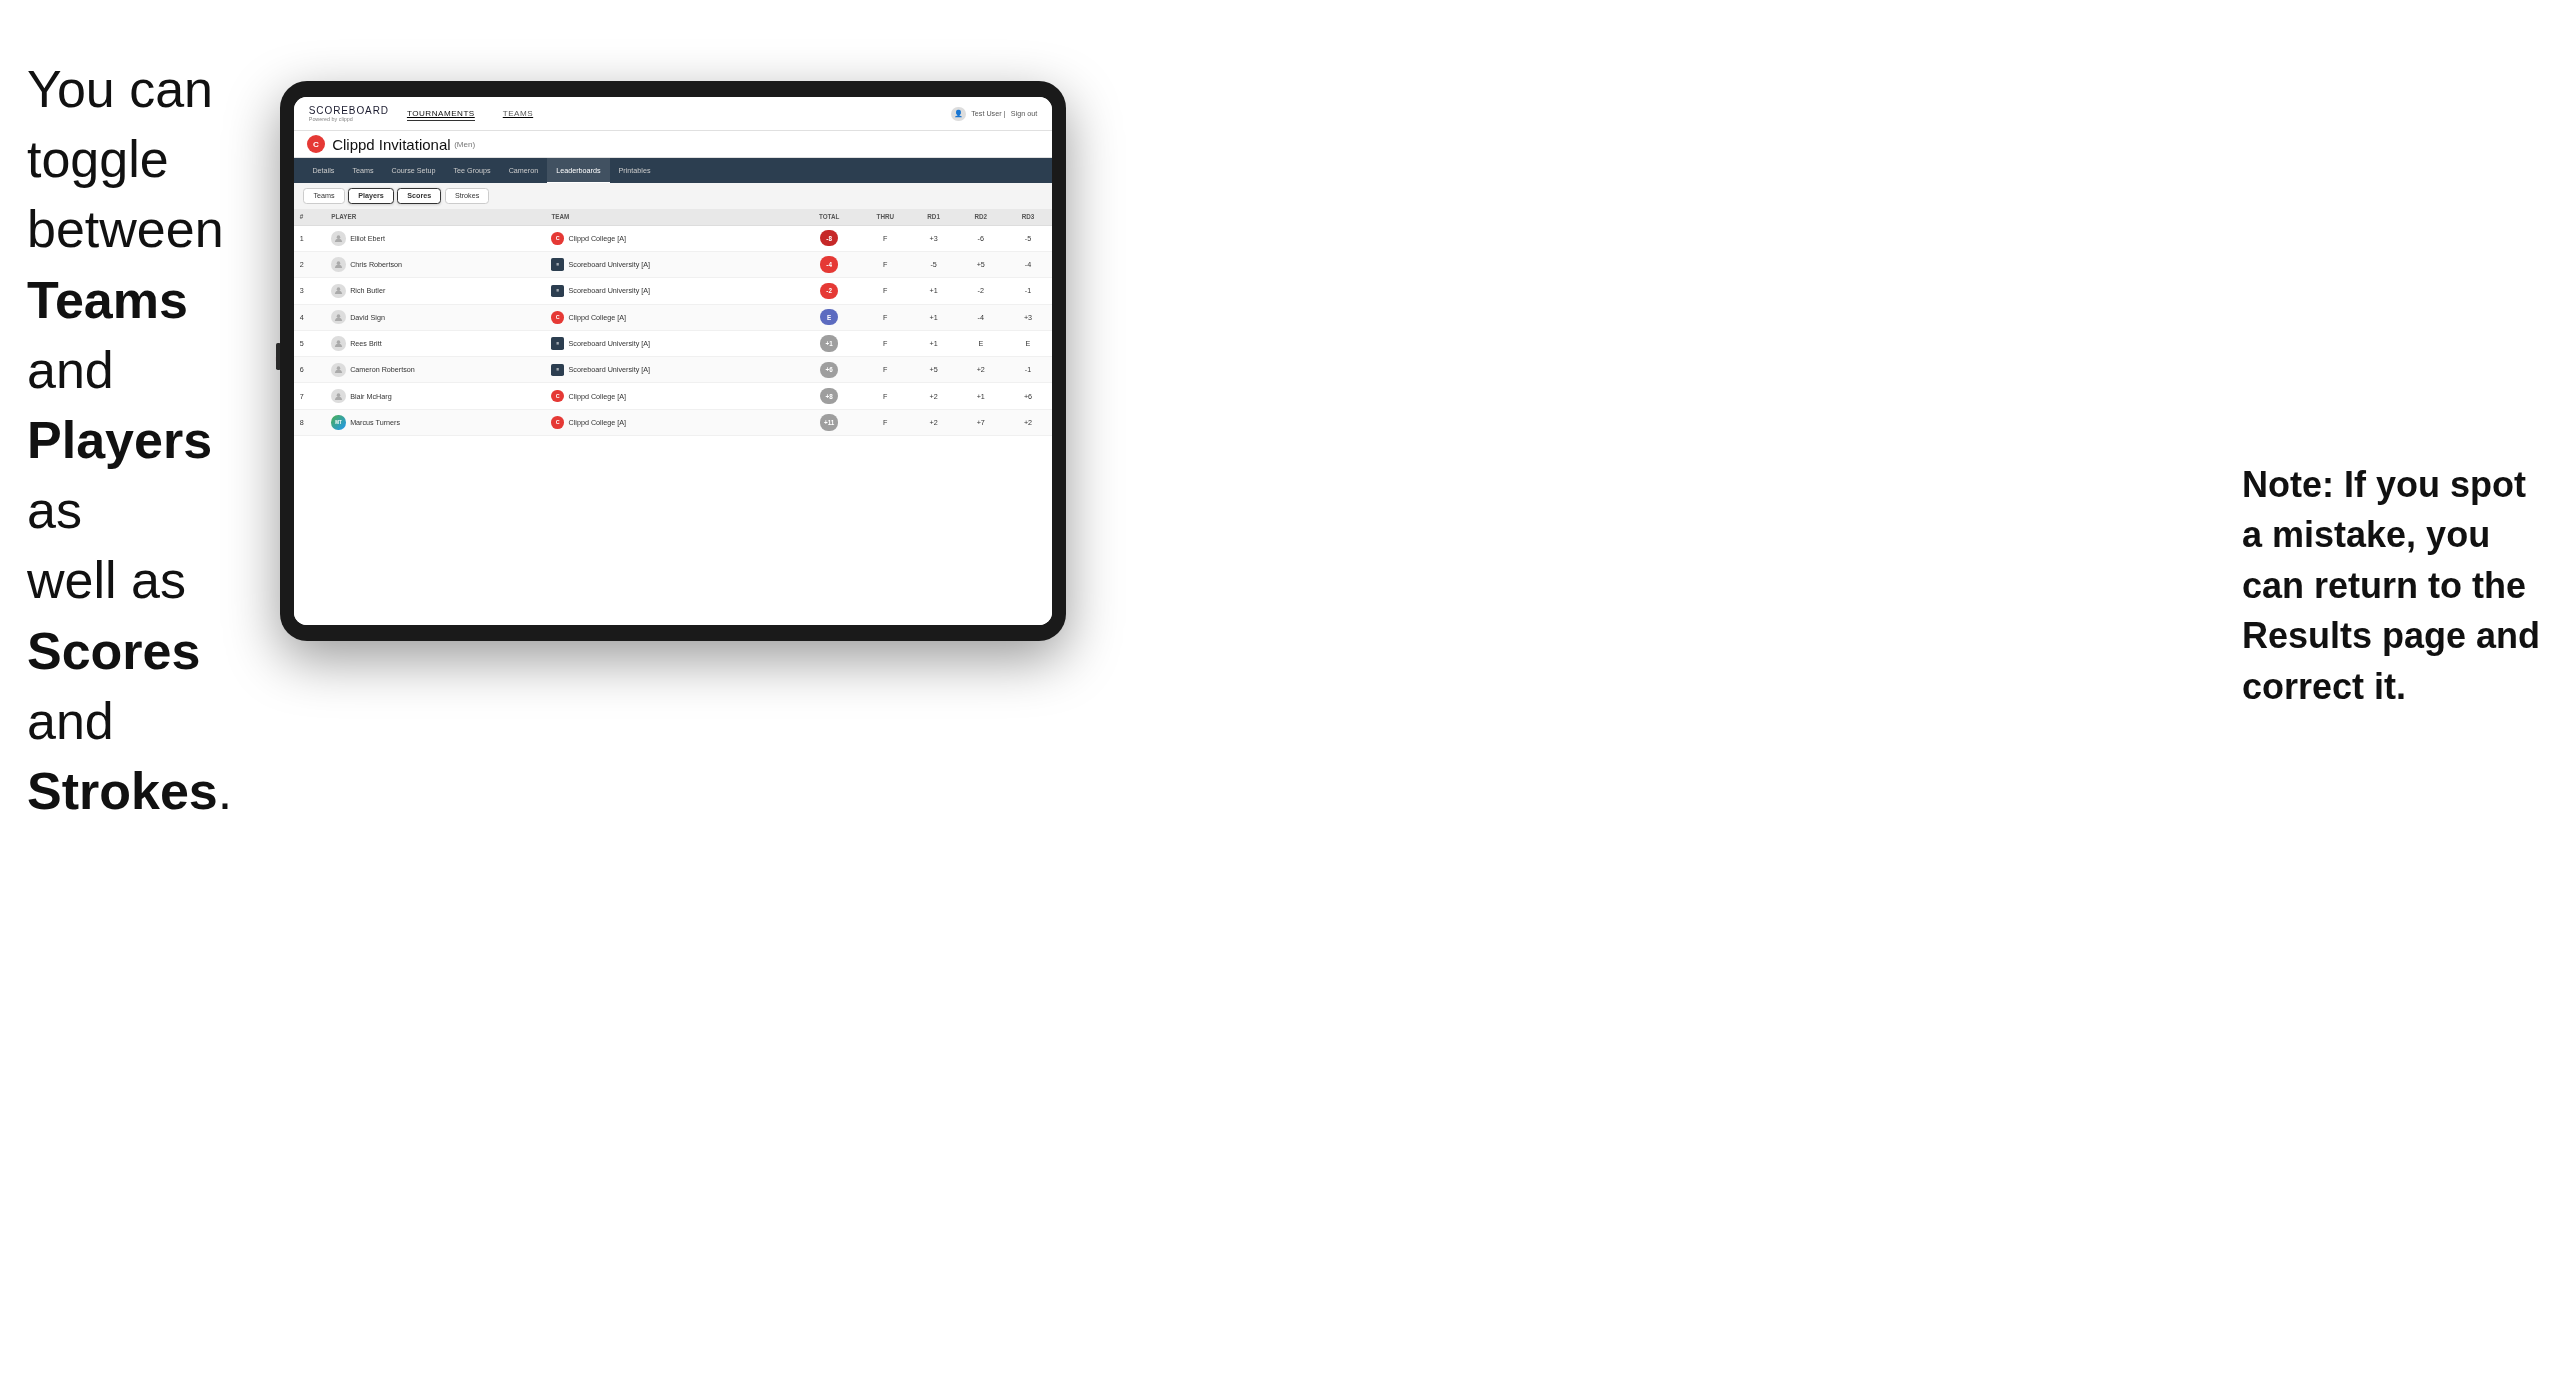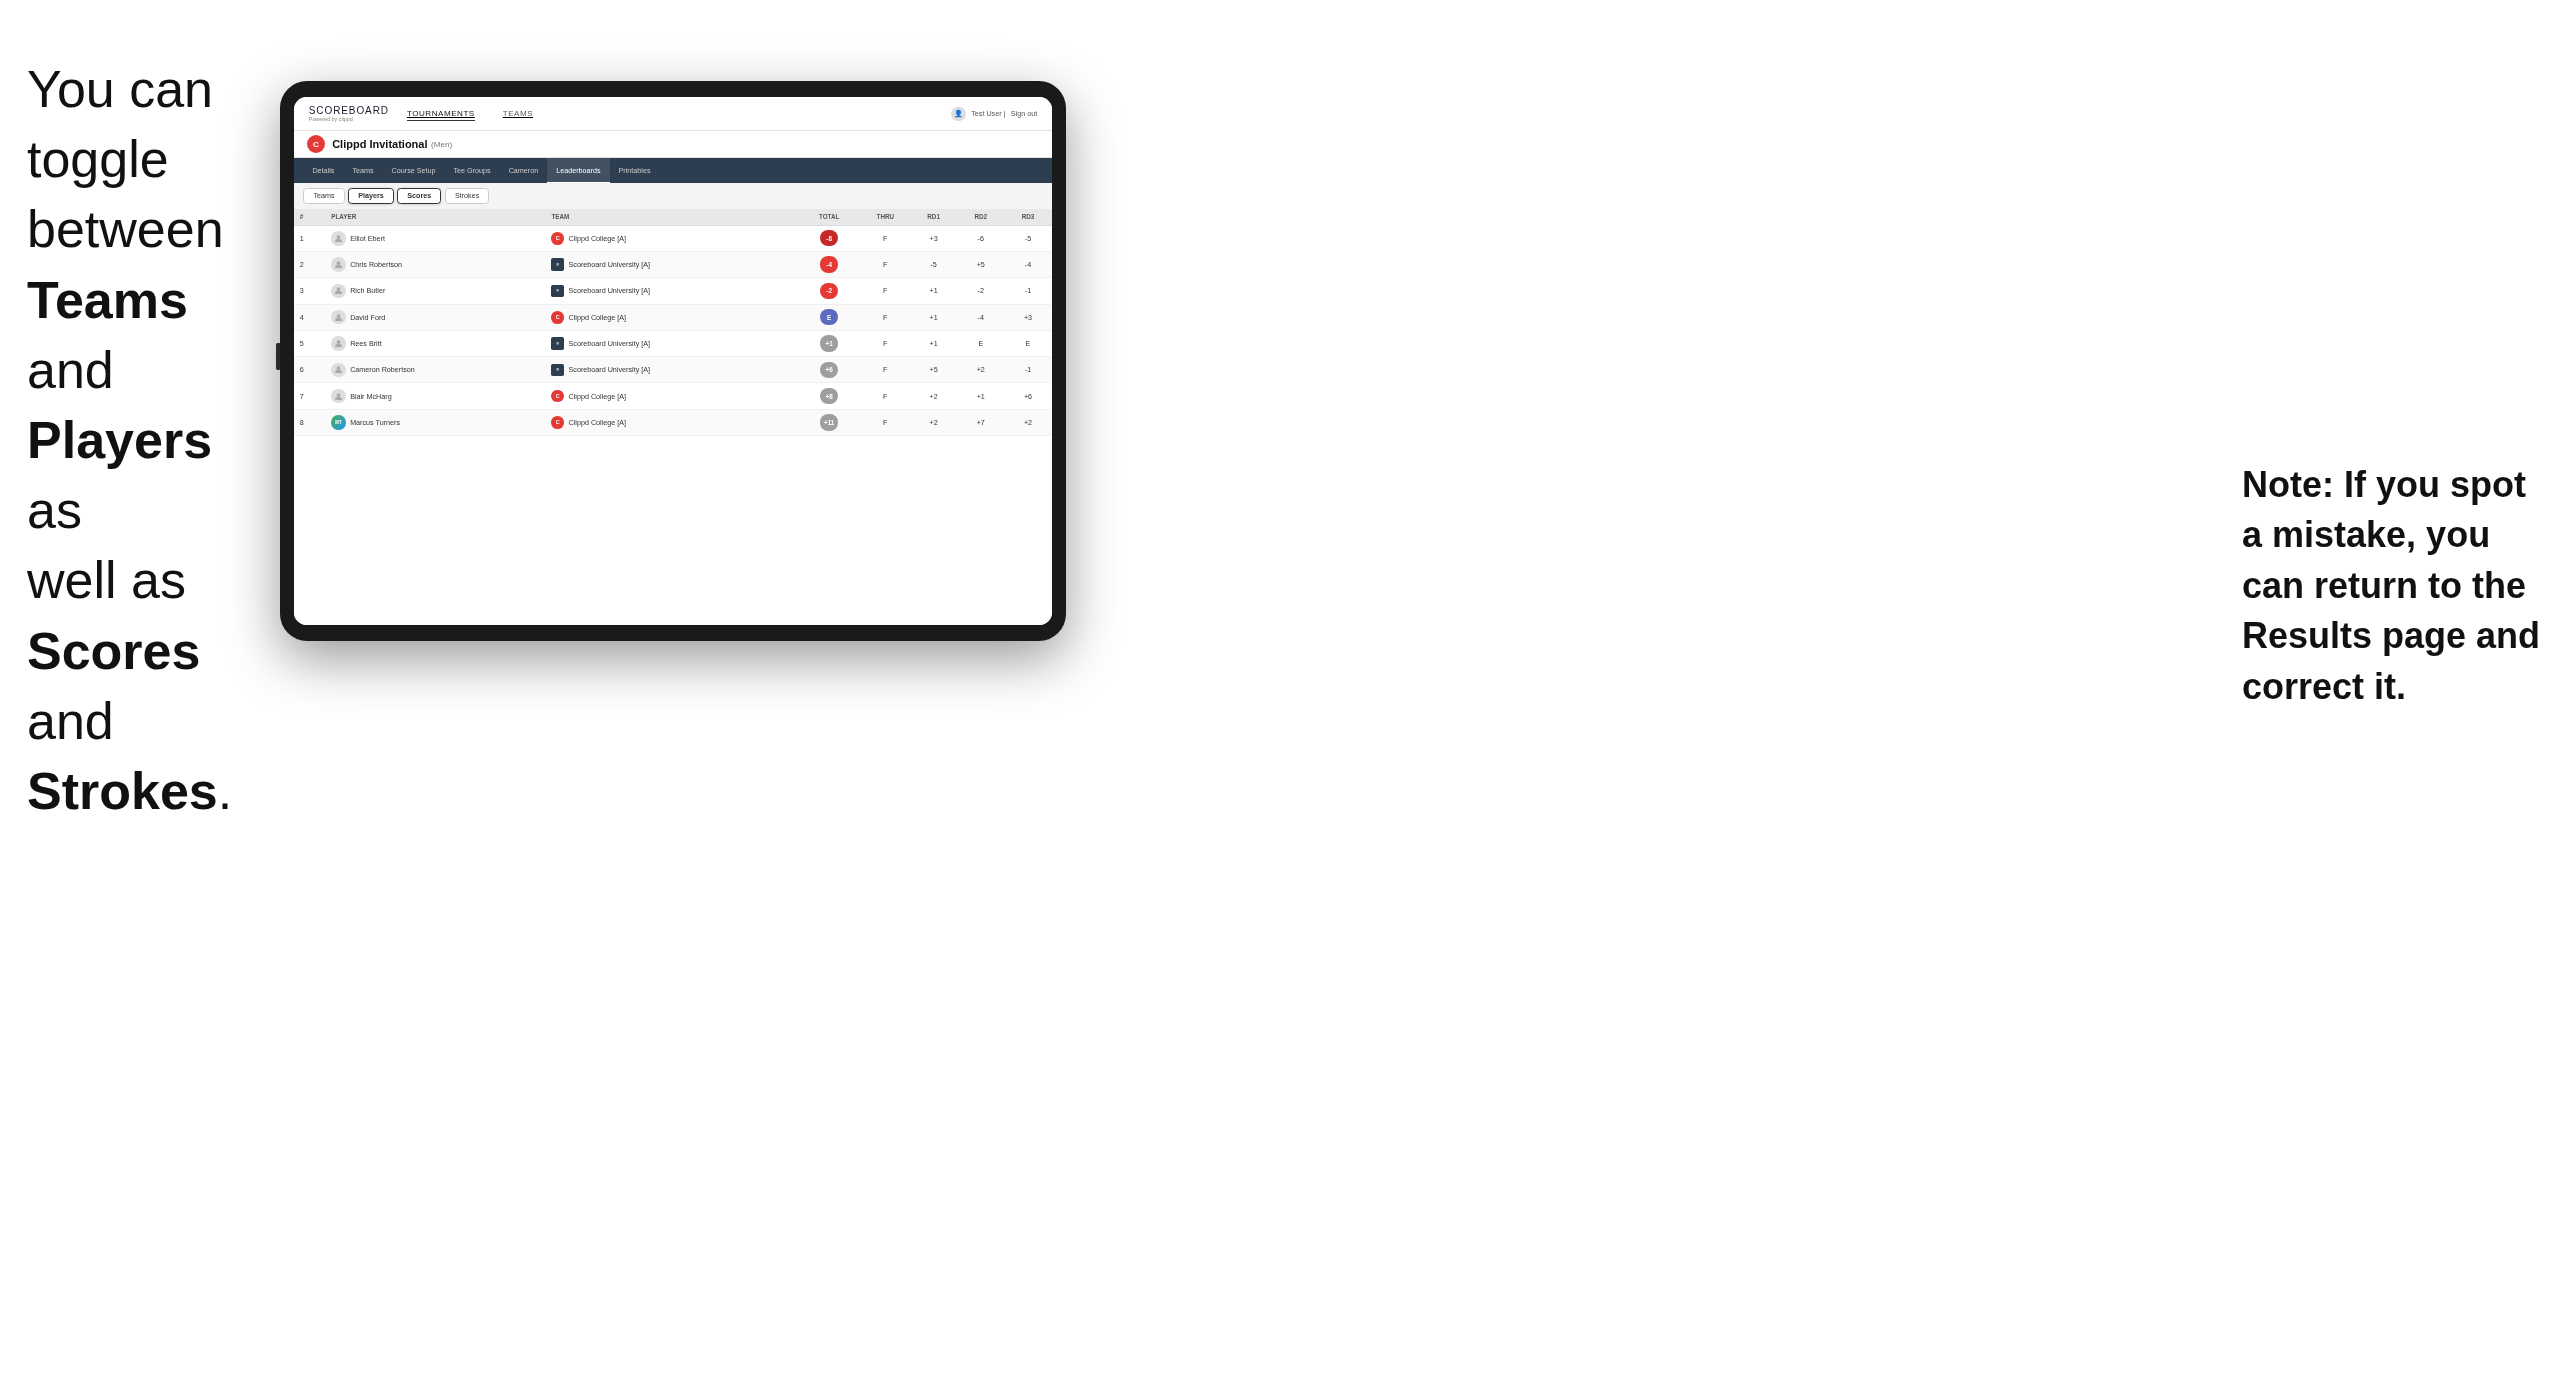--- a/index.html
+++ b/index.html
@@ -152,22 +152,22 @@
       background: #e53935;
       display: flex;
       align-items: center;
       justify-content: center;
       color: white;
       font-size: 8.1px;
       font-weight: bold;
       margin-right: 7.2px;
     }
     .tournament-name {
-      font-size: 11px;
-      font-weight: 700;
+      font-size: 15px;
+      font-weight: 400;
       color: #111;
     }
     .tournament-sub {
       font-size: 8.1px;
       color: #777;
       margin-left: 3.6px;
     }
     .tournament-cancel {
       margin-left: auto;
       font-size: 7.2px;
@@ -516,21 +516,21 @@
             <tr>
               <td>4</td>
               <td>
                 <div class="player-cell">
                   <div class="player-avatar">
                     <svg width="9" height="9" viewBox="0 0 20 20">
                       <circle cx="10" cy="7" r="4" fill="#aaa"></circle>
                       <path d="M2 18c0-4.4 3.6-8 8-8s8 3.6 8 8" fill="#aaa"></path>
                     </svg>
                   </div>
-                  <span>David Ford</span>
+                  <span>David Sign</span>
                 </div>
               </td>
               <td>
                 <div class="team-cell">
                   <div class="team-logo-c">C</div>
                   <span>Clippd College [A]</span>
                 </div>
               </td>
               <td class="center"><span class="score-badge score-blue">E</span></td>
               <td class="center">F</td>

